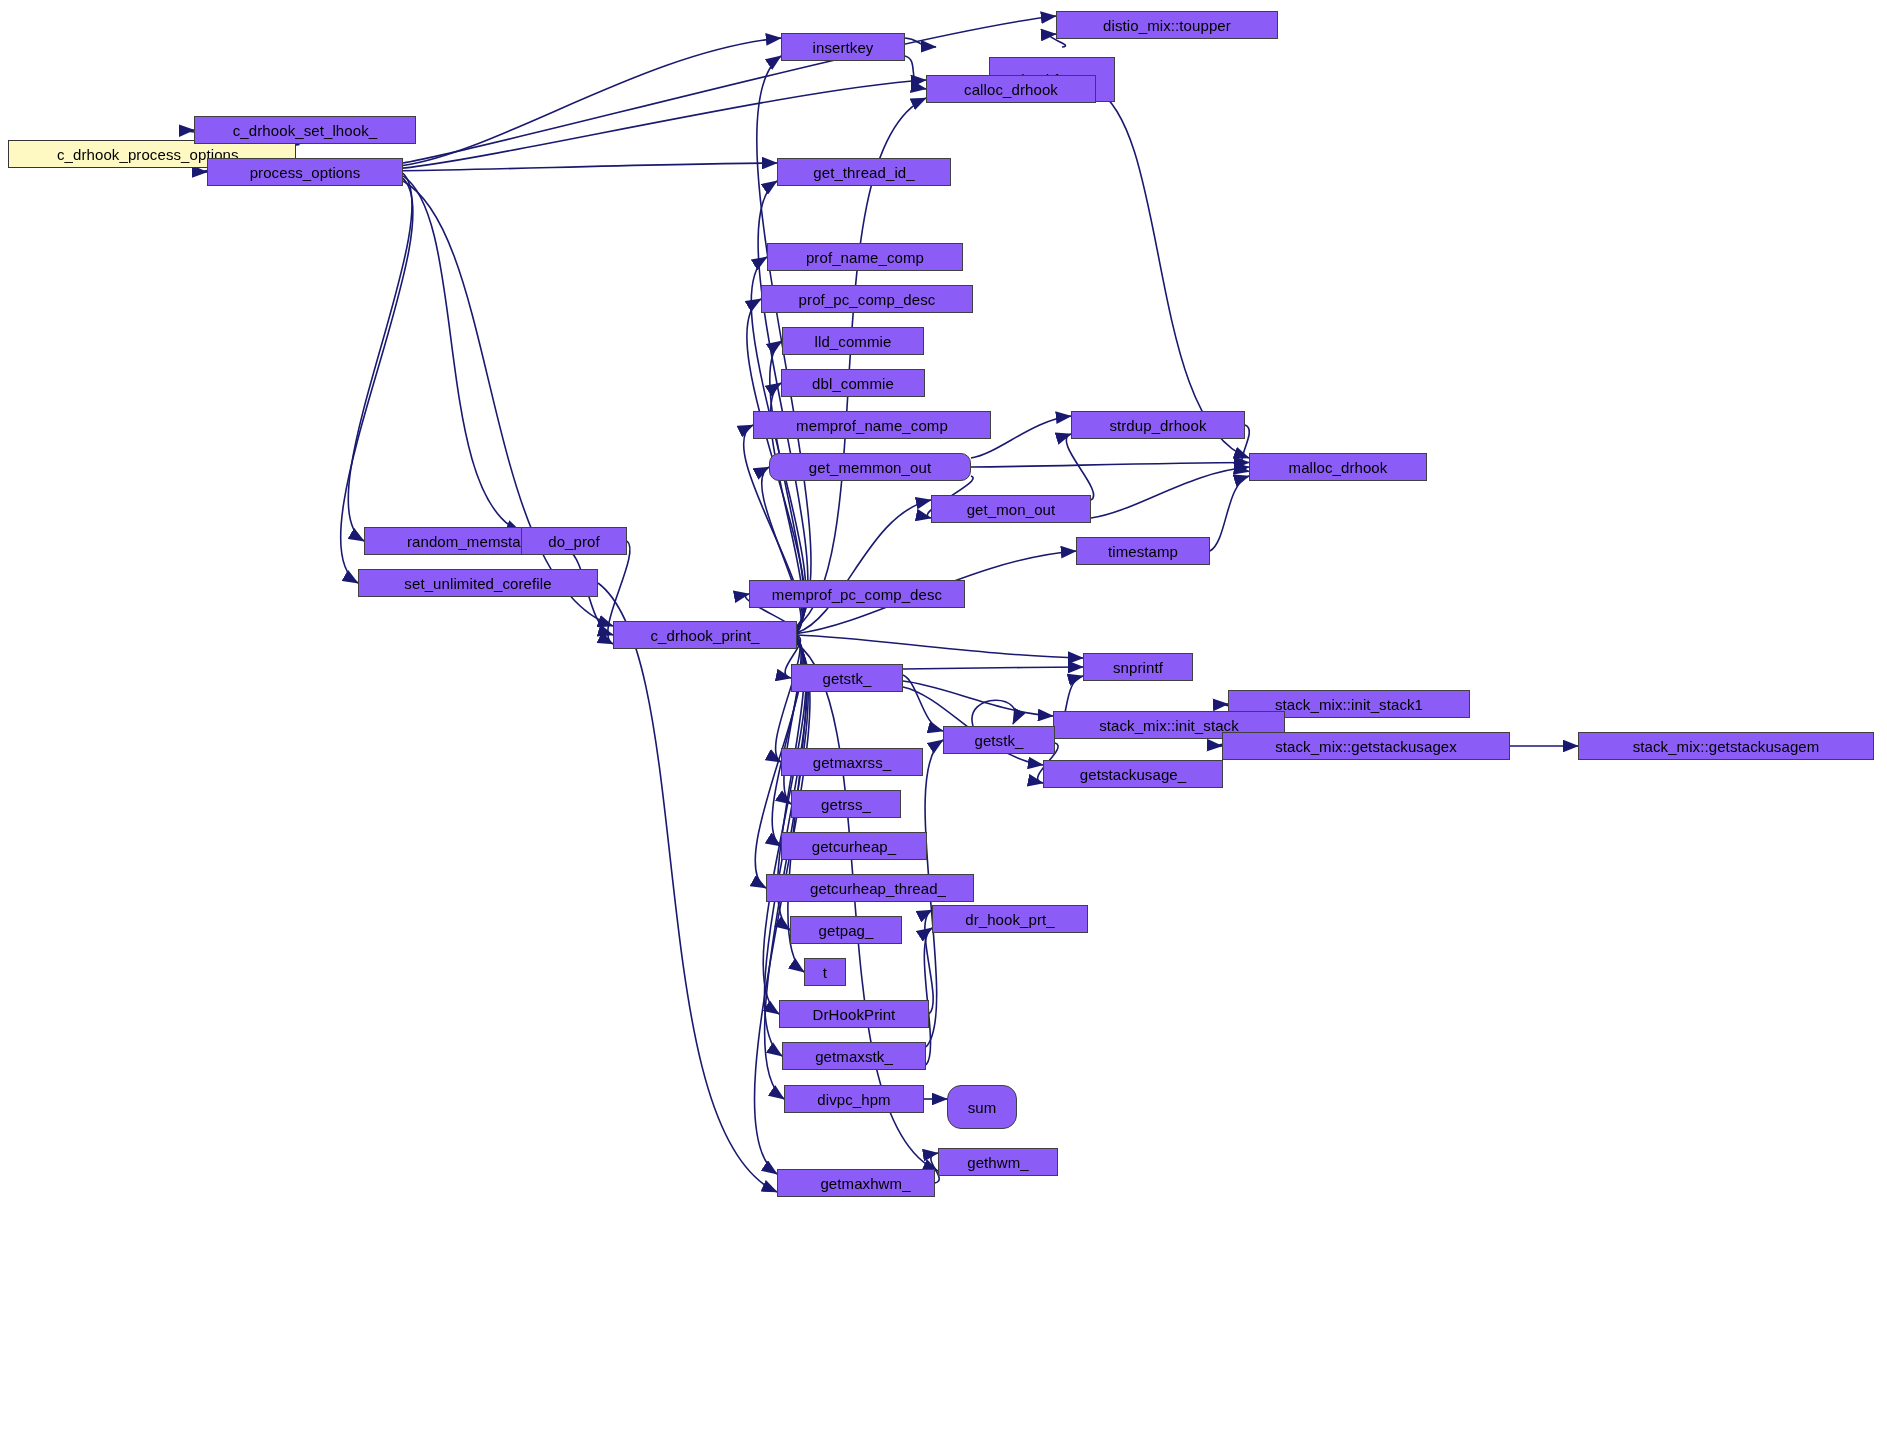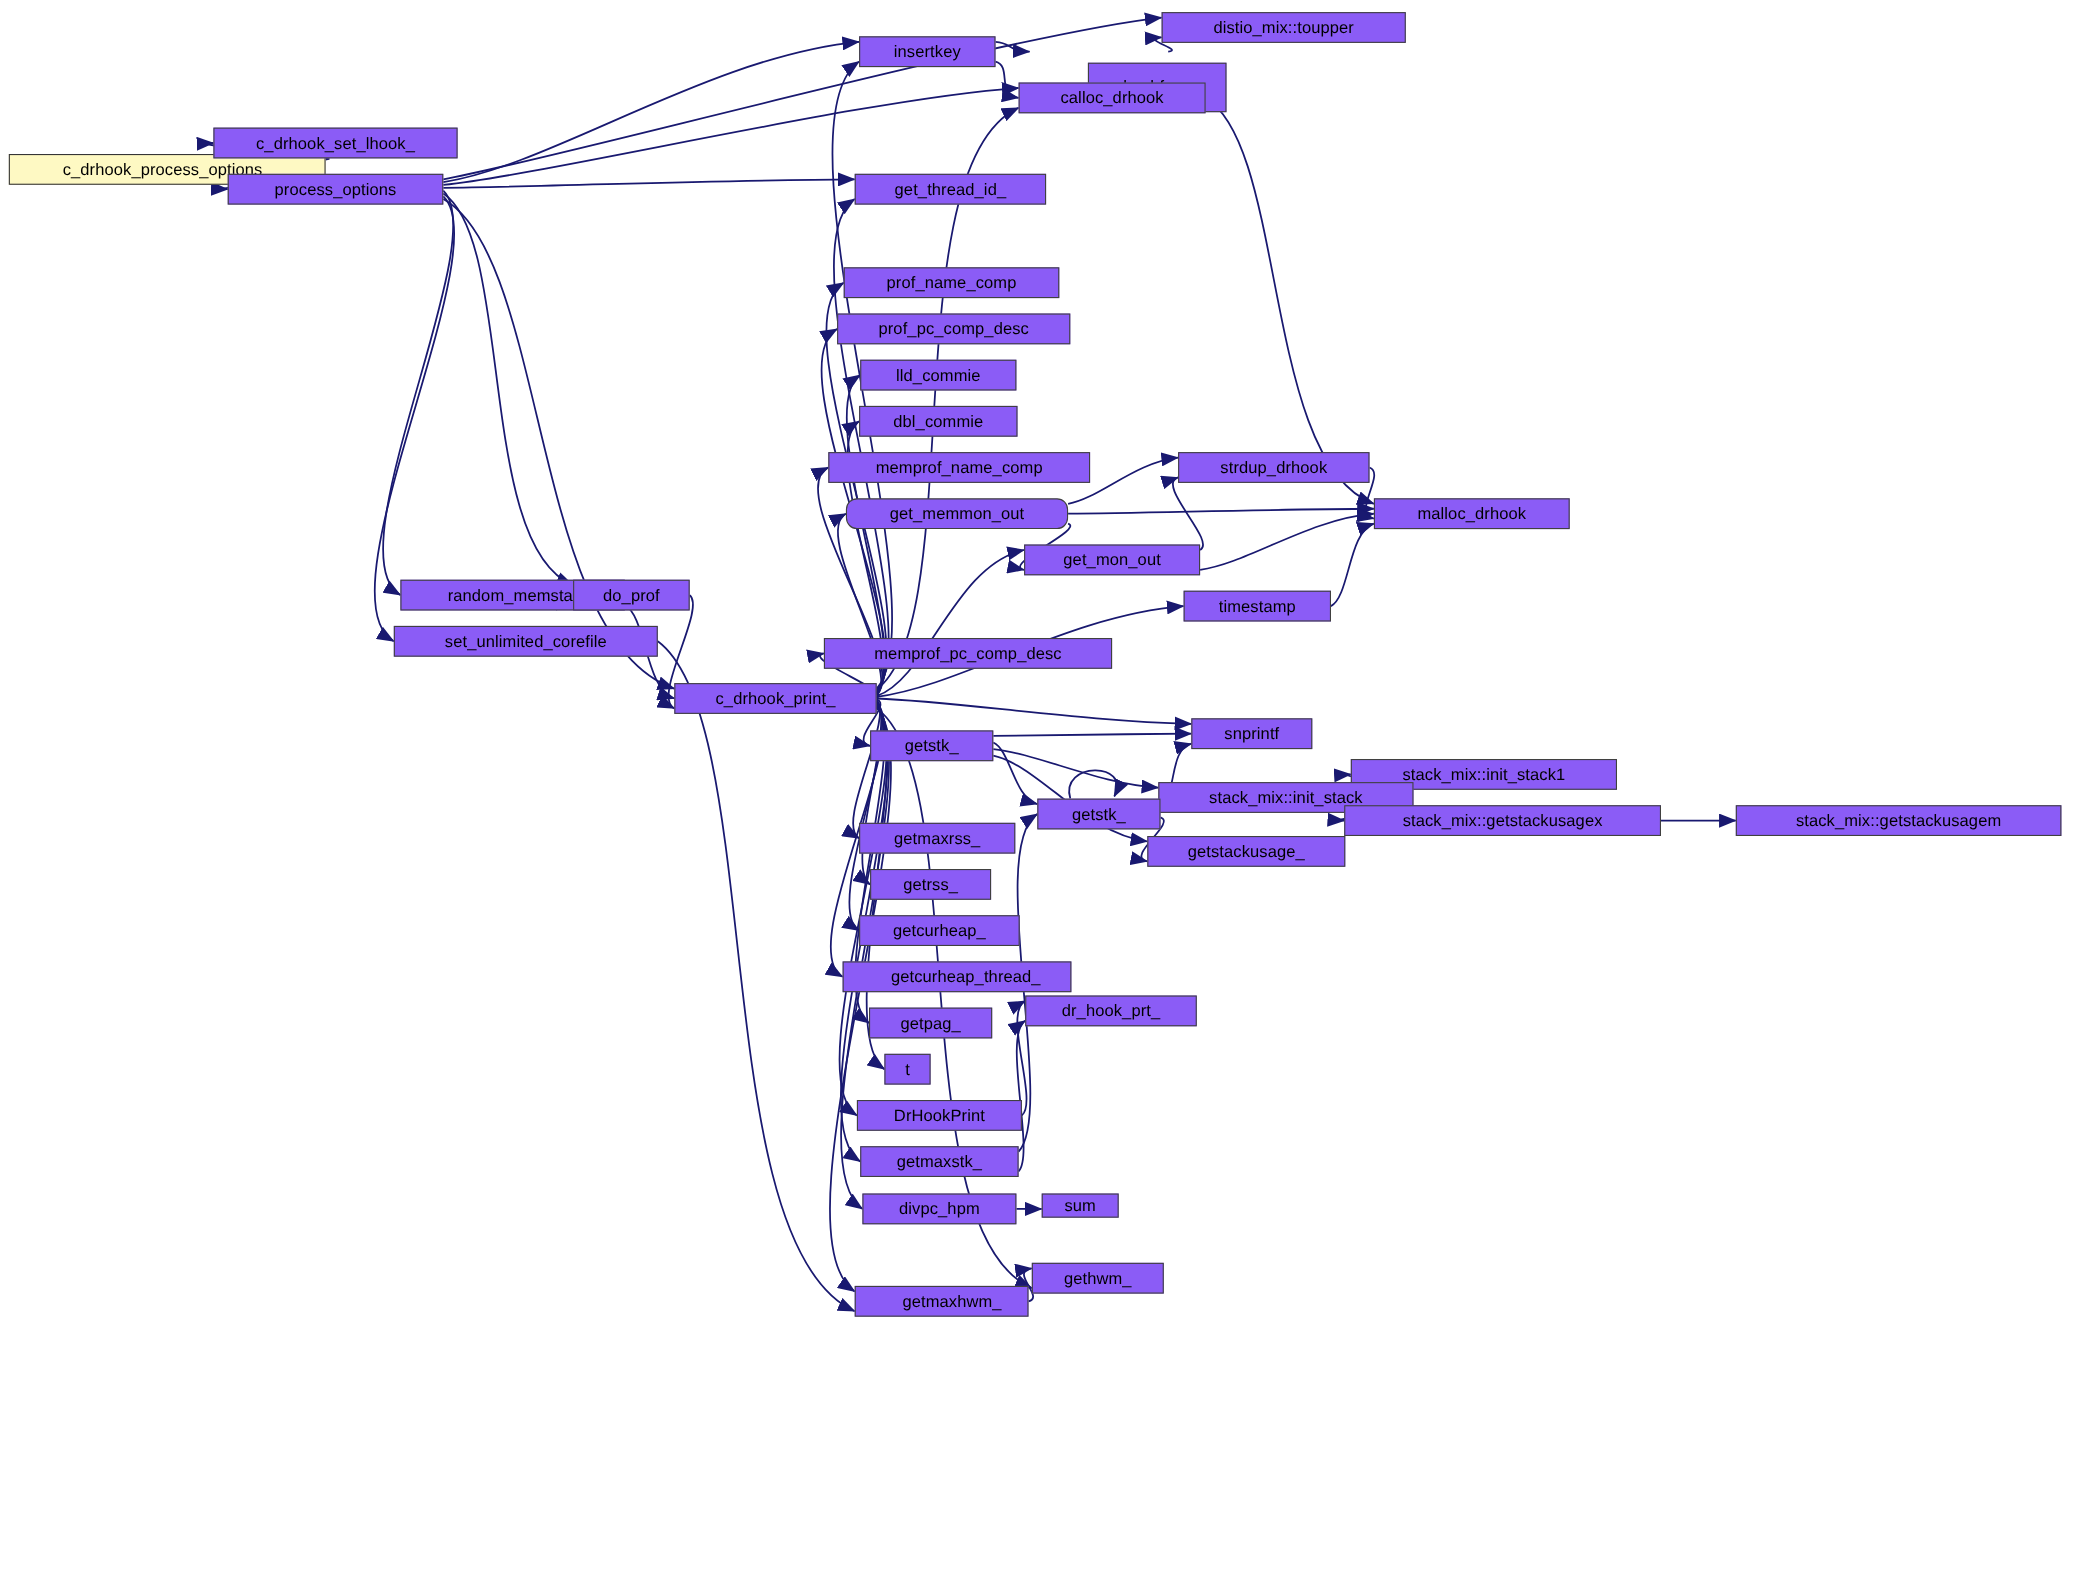--- a/index.html
+++ b/index.html
@@ -184,21 +184,21 @@
       </div>
       <div class="gnode" style="left: 364px; top: 527px; width: 204px; height: 28px;">
         <span>random_memstat</span>
       </div>
       <div class="gnode" style="left: 521px; top: 527px; width: 106px; height: 28px;">
         <span>do_prof</span>
       </div>
       <div class="gnode" style="left: 358px; top: 569px; width: 240px; height: 28px;">
         <span>set_unlimited_corefile</span>
       </div>
-      <div class="gnode" style="left: 749px; top: 580px; width: 262px; height: 28px;">
+      <div class="gnode" style="left: 749px; top: 580px; width: 216px; height: 28px;">
         <span>memprof_pc_comp_desc</span>
       </div>
       <div class="gnode" style="left: 613px; top: 621px; width: 184px; height: 28px;">
         <span>c_drhook_print_</span>
       </div>
       <div class="gnode" style="left: 1083px; top: 653px; width: 110px; height: 28px;">
         <span>snprintf</span>
       </div>
       <div class="gnode" style="left: 791px; top: 664px; width: 112px; height: 28px;">
         <span>getstk_</span>
@@ -244,21 +244,21 @@
       </div>
       <div class="gnode" style="left: 779px; top: 1000px; width: 150px; height: 28px;">
         <span>DrHookPrint</span>
       </div>
       <div class="gnode" style="left: 782px; top: 1042px; width: 144px; height: 28px;">
         <span>getmaxstk_</span>
       </div>
       <div class="gnode" style="left: 784px; top: 1085px; width: 140px; height: 28px;">
         <span>divpc_hpm</span>
       </div>
-      <div class="gnode" style="left: 947px; top: 1085px; width: 70px; height: 22px;">
+      <div class="gnode" style="left: 947px; top: 1085px; width: 70px; height: 44px; border-radius: 14px;">
         <span>sum</span>
       </div>
       <div class="gnode" style="left: 938px; top: 1148px; width: 120px; height: 28px;">
         <span>gethwm_</span>
       </div>
       <div class="gnode" style="left: 777px; top: 1169px; width: 158px; height: 28px; padding-left: 19px;">
         <span>getmaxhwm_</span>
       </div>
     </div>
 </div>

